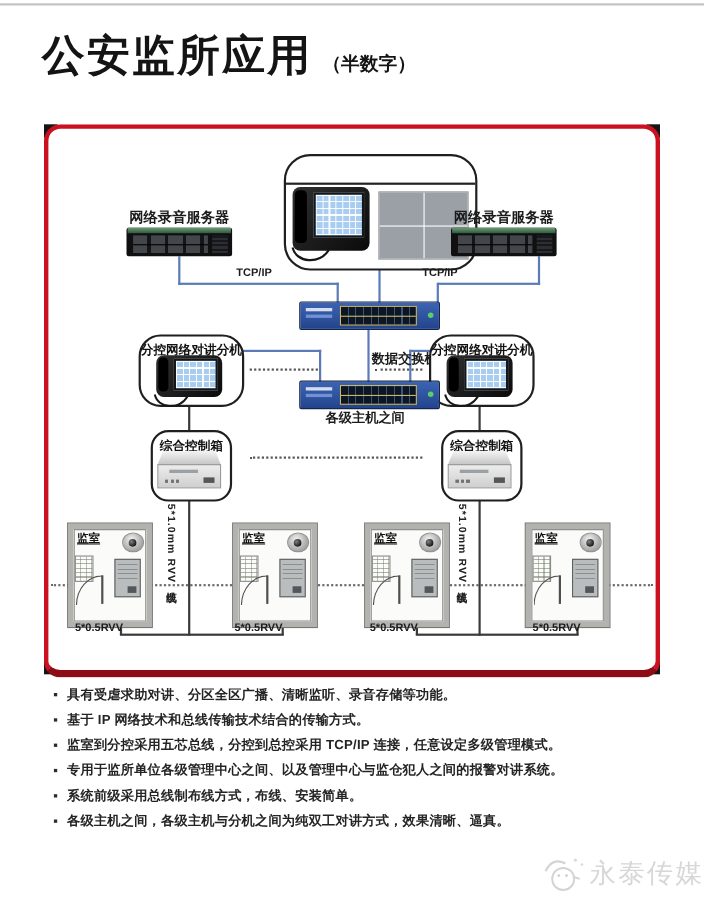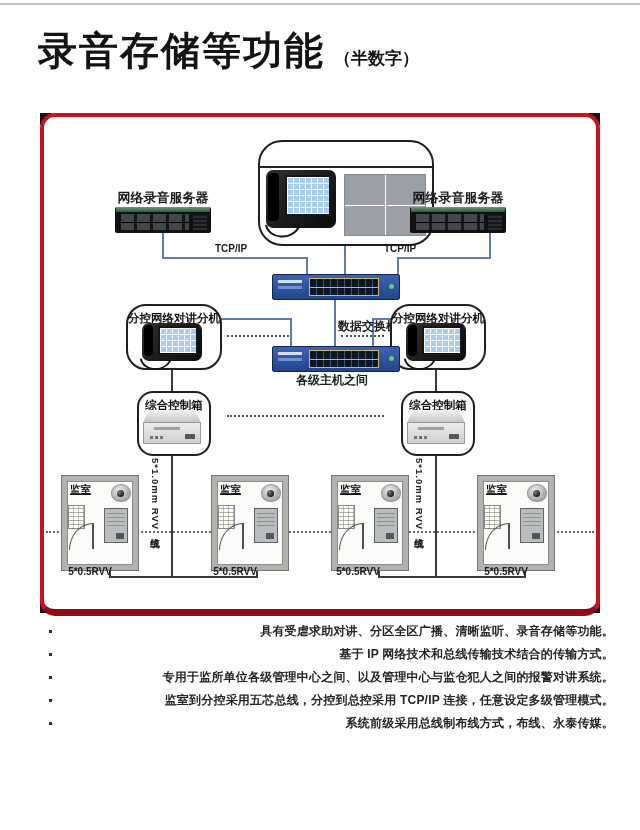--- a/index.html
+++ b/index.html
@@ -116,37 +116,37 @@
   .doorline{position:absolute;left:25px;top:42px;width:1.5px;height:26px;background:#4f4f4f;}
   .terminal{position:absolute;right:5px;top:27px;width:22px;height:33px;background:#b9bdbd;border:1px solid #5f6163;}
   .terminal:before{content:"";position:absolute;left:2px;right:2px;top:2px;height:18px;
         background:linear-gradient(#868c8c,#6d7373);
         background-image:repeating-linear-gradient(0deg,transparent 0 3px,rgba(0,0,0,.25) 3px 4px);}
   .terminal:after{content:"";position:absolute;right:3px;bottom:3px;width:8px;height:6px;background:#53565a;}
 
   
   .bullets{position:absolute;left:46px;top:625px;right:26px;margin:0;padding:0;list-style:none;}
   .bullets li{position:relative;padding-left:15px;margin-bottom:10px;font-size:12px;line-height:13px;
-              color:#242424;font-weight:600;letter-spacing:.2px;white-space:nowrap;text-align:right;}
+              color:#242424;font-weight:600;letter-spacing:.2px;white-space:nowrap;}
   .bullets li:before{content:"";position:absolute;left:3px;top:5px;width:3px;height:3px;background:#2b2b2b;}
 
   
   .wm{position:absolute;left:492px;top:776px;display:flex;align-items:center;color:#d7d7d7;}
   .wm-text{font-size:24px;letter-spacing:2px;font-weight:500;color:#d7d7d7;
            font-family:"DejaVu Sans","Liberation Sans",sans-serif;}
 </style>
 </head>
 <body>
 
 <div class="page">
 
   <div class="topline"></div>
 
   <div class="h-title">
-    <span class="t1">录音存储等功能</span>
+    <span class="t1">公安监所应用</span>
     <span class="t2">（半数字）</span>
   </div>
 
   <div class="corner" style="left:40px;top:113px;"></div>
   <div class="corner" style="left:588px;top:113px;"></div>
   <div class="corner" style="left:40px;top:601px;"></div>
   <div class="corner" style="left:588px;top:601px;"></div>
   <div class="frame"></div>
 
   <div class="abs" style="left:0;top:0;width:640px;height:830px;">
@@ -306,19 +306,32 @@
 
     <div class="lbl lbl10" style="left:60px;top:566px;width:60px;">5*0.5RVV</div>
     <div class="lbl lbl10" style="left:205px;top:566px;width:60px;">5*0.5RVV</div>
     <div class="lbl lbl10" style="left:328px;top:566px;width:60px;">5*0.5RVV</div>
     <div class="lbl lbl10" style="left:476px;top:566px;width:60px;">5*0.5RVV</div>
   </div>
 
   <ul class="bullets">
     <li><span>具有受虐求助对讲、分区全区广播、清晰监听、录音存储等功能。</span></li>
     <li><span>基于 IP 网络技术和总线传输技术结合的传输方式。</span></li>
+    <li><span>监室到分控采用五芯总线，分控到总控采用 TCP/IP 连接，任意设定多级管理模式。</span></li>
     <li><span>专用于监所单位各级管理中心之间、以及管理中心与监仓犯人之间的报警对讲系统。</span></li>
-    <li><span>监室到分控采用五芯总线，分控到总控采用 TCP/IP 连接，任意设定多级管理模式。</span></li>
-    <li><span>系统前级采用总线制布线方式，布线、永泰传媒。</span></li>
+    <li><span>系统前级采用总线制布线方式，布线、安装简单。</span></li>
+    <li><span>各级主机之间，各级主机与分机之间为纯双工对讲方式，效果清晰、逼真。</span></li>
   </ul>
 
+  <div class="wm">
+    <svg width="44" height="36" viewBox="0 0 44 36">
+      <path d="M4 16 Q10 3 22 9" fill="none" stroke="#d4d4d4" stroke-width="2"></path>
+      <circle cx="20" cy="23" r="10" fill="none" stroke="#d4d4d4" stroke-width="1.8"></circle>
+      <circle cx="16" cy="20" r="1.3" fill="#cfcfcf"></circle>
+      <circle cx="23" cy="20" r="1.3" fill="#cfcfcf"></circle>
+      <path d="M29 21 l6 2" stroke="#d4d4d4" stroke-width="1.8"></path>
+      <circle cx="31" cy="6" r="1.5" fill="#dcdcdc"></circle>
+      <circle cx="37" cy="10" r="1.2" fill="#dcdcdc"></circle>
+    </svg>
+    <span class="wm-text">永泰传媒</span>
+  </div>
 
 </div>
 
 </body></html>

